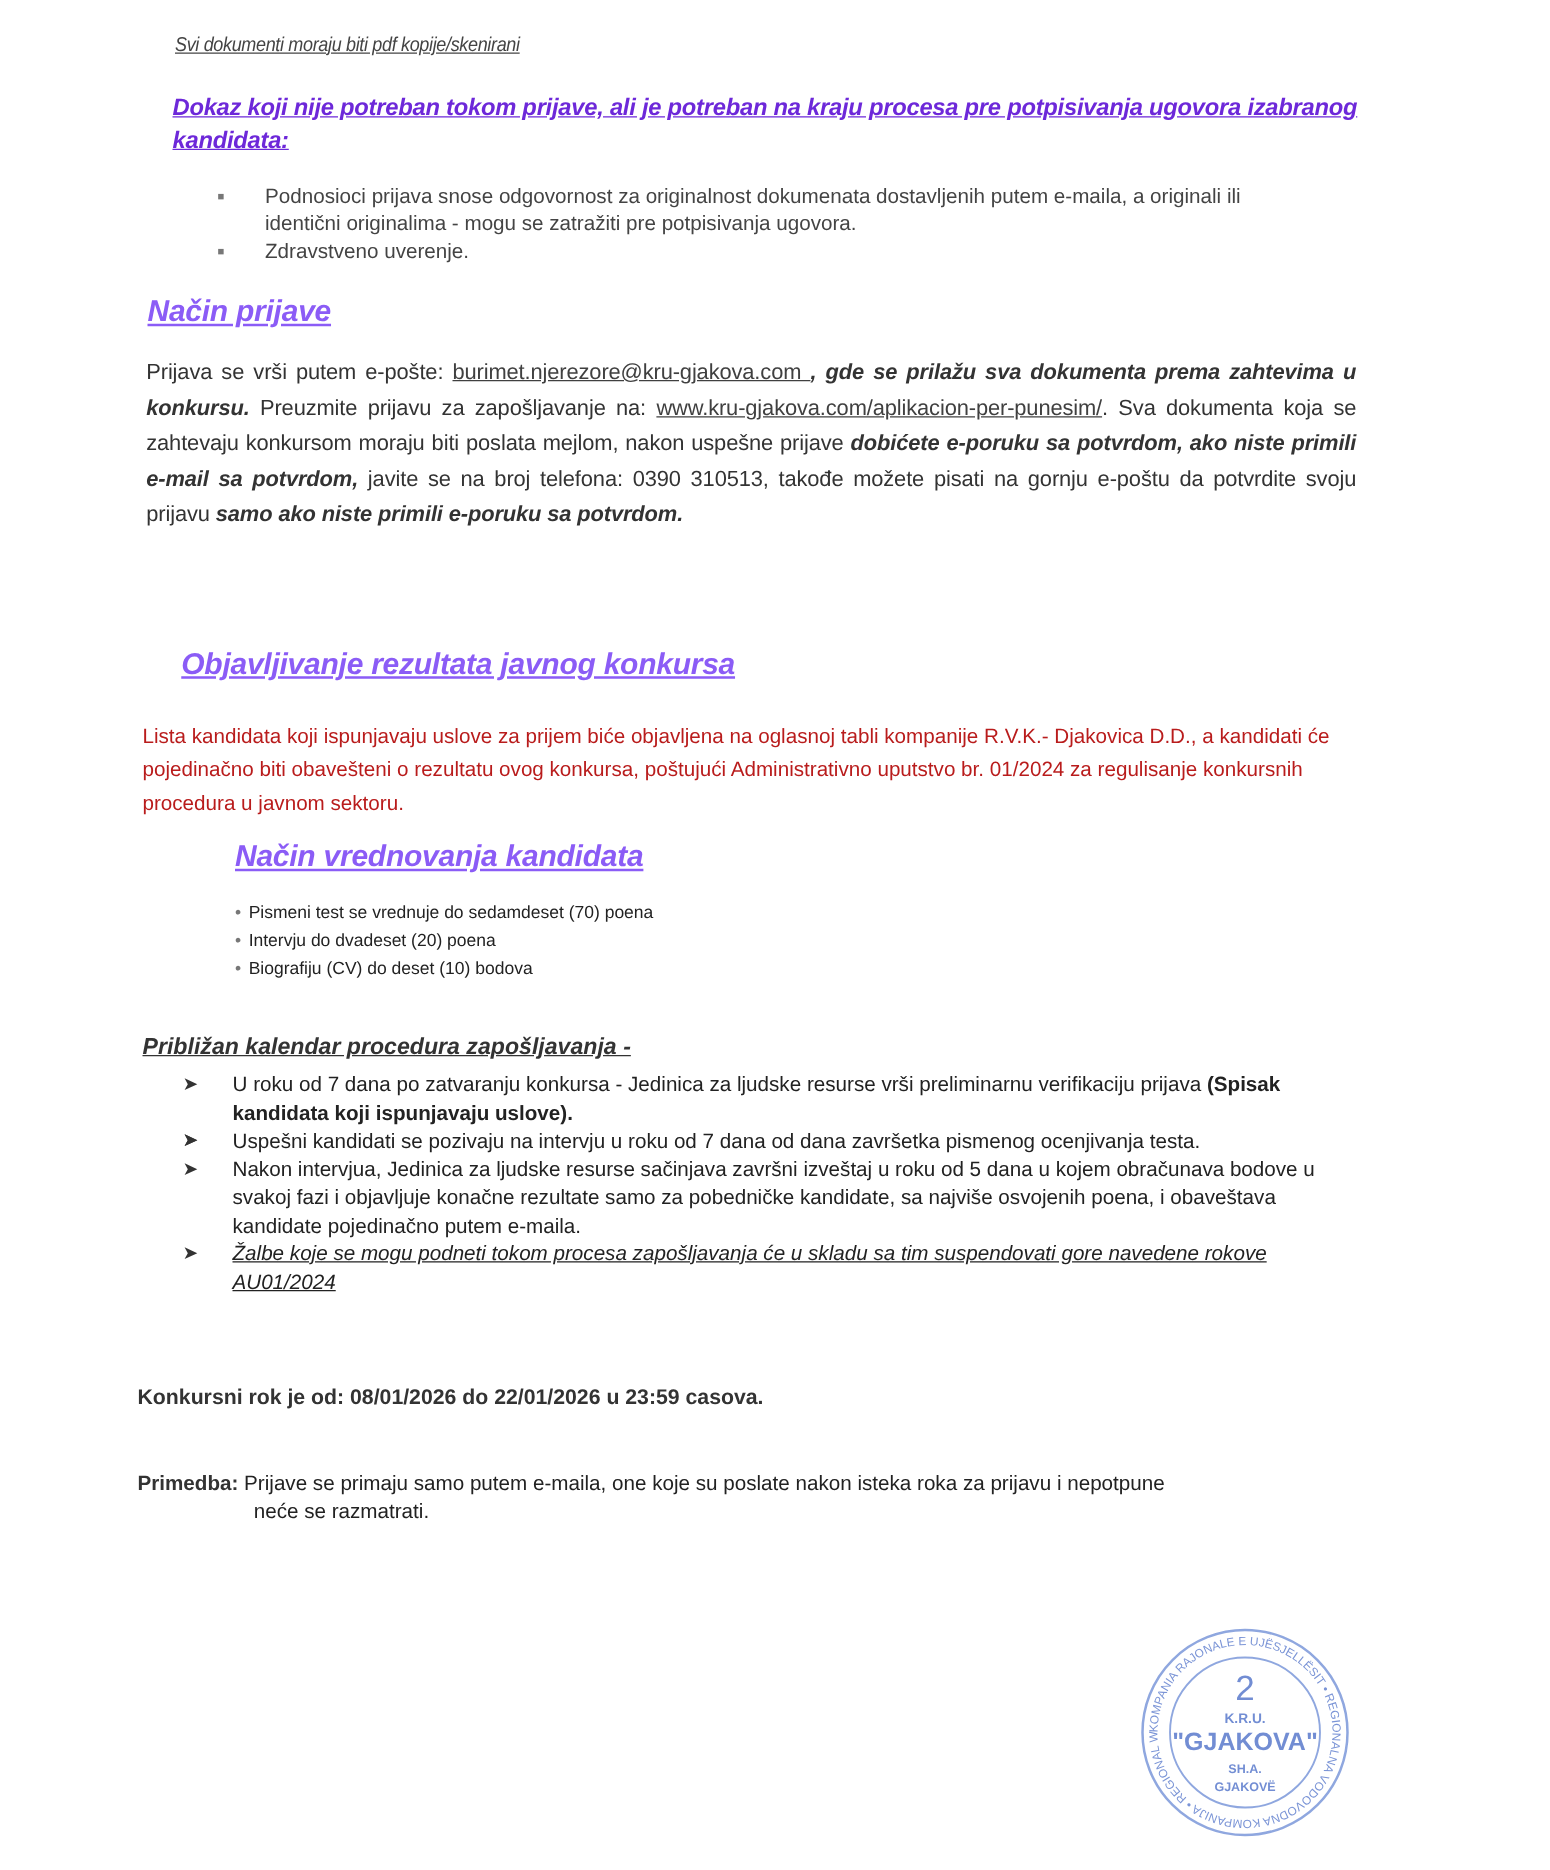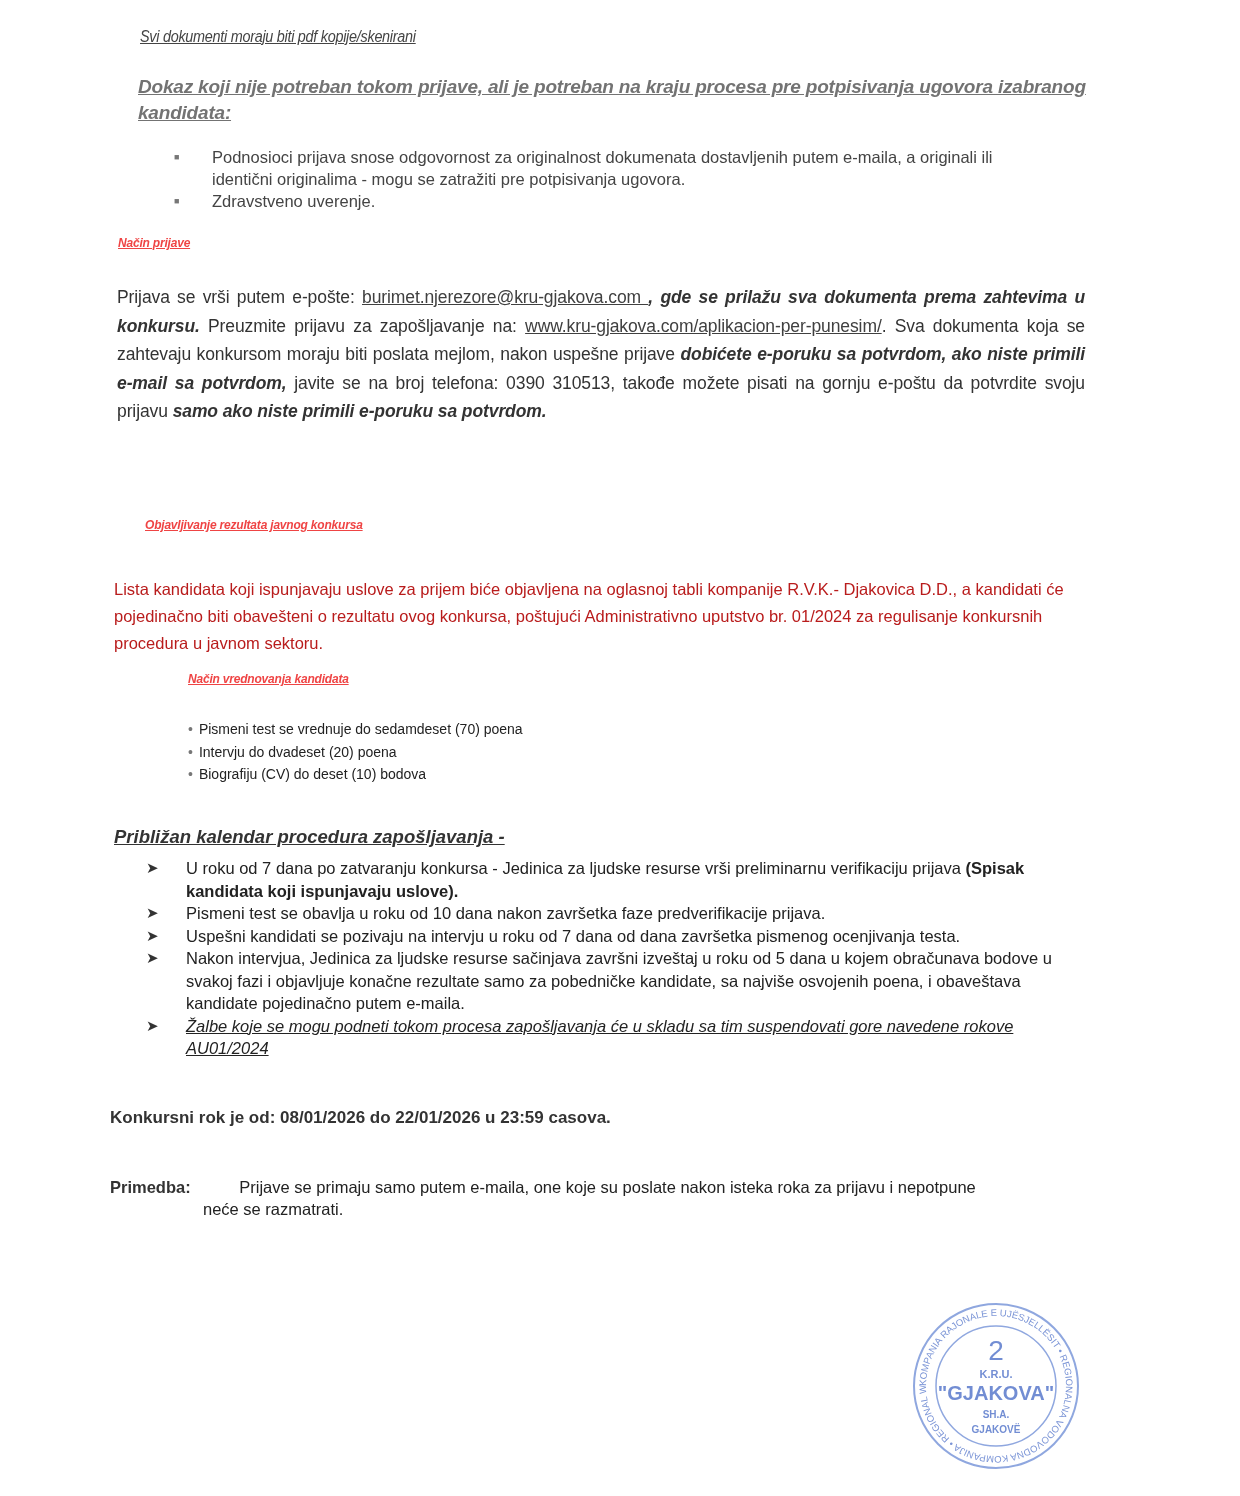--- a/index.html
+++ b/index.html
@@ -7,27 +7,27 @@
     width: 1240px; height: 1496px; position: relative; overflow: hidden;
     font-family: "Liberation Sans", sans-serif; color: #222;
   }
   .abs { position: absolute; }
   .u { text-decoration: underline; }
   .i { font-style: italic; }
   .b { font-weight: bold; }
 
   .top-note { left: 140px; top: 28px; font-size: 16px; font-style: italic; text-decoration: underline; color: #444; letter-spacing: -0.3px; transform: scaleX(0.9); transform-origin: left; }
 
-  .proof-heading { left: 138px; top: 74px; width: 960px; font-size: 19px; font-weight: bold; font-style: italic; text-decoration: underline; color: #737373; line-height: 26px; letter-spacing: -0.2px; }
+  .proof-heading { left: 138px; top: 74px; width: 960px; font-size: 19px; font-weight: bold; font-style: italic; text-decoration: underline; color: #6d28d9; line-height: 26px; letter-spacing: -0.2px; }
 
   .sq-list { left: 170px; top: 146px; width: 880px; margin: 0; padding: 0; list-style: none; font-size: 16.5px; color: #444; line-height: 22px; }
   .sq-list li { position: relative; padding-left: 42px; }
   .sq-list li .bullet { position: absolute; left: 4px; top: 0; font-size: 9px; color: #777; }
 
-  .section-heading { font-size: 12px; font-weight: bold; font-style: italic; text-decoration: underline; color: #ef4444; letter-spacing: -0.2px; }
+  .section-heading { font-size: 24px; font-weight: bold; font-style: italic; text-decoration: underline; color: #8b5cf6; letter-spacing: -0.2px; }
 
   .nacin-heading { left: 118px; top: 236px; }
 
   .apply-par { left: 117px; top: 283px; width: 968px; font-size: 17.5px; line-height: 28.5px; text-align: justify; color: #333; letter-spacing: -0.1px; }
   .apply-par a { color: #404040; }
 
   .results-heading { left: 117px; top: 518px; margin-left: 28px; }
   .results-par { left: 114px; top: 576px; width: 975px; font-size: 16.5px; line-height: 27px; color: #b91c1c; }
 
   .eval-heading { left: 188px; top: 672px; }
@@ -37,21 +37,21 @@
   .cal-heading { left: 114px; top: 810px; font-size: 18.5px; font-weight: bold; font-style: italic; text-decoration: underline; color: #333; margin-top: 16px; }
 
   .cal-list { left: 146px; top: 857px; width: 930px; margin: 0; padding: 0; list-style: none; font-size: 16.5px; line-height: 22.5px; color: #222; }
   .cal-list li { position: relative; padding-left: 40px; }
   .cal-list li .arrow { position: absolute; left: 0; top: 0; color: #333; font-size: 15px; }
 
   .closing { left: 110px; top: 1106px; width: 960px; font-size: 17px; font-weight: bold; line-height: 23px; color: #333; }
 
   .note { left: 110px; top: 1176px; width: 960px; font-size: 16.5px; line-height: 22px; color: #222; }
   .note .label { font-weight: bold; color: #333; }
-  .note .rest { display: inline; margin-left: 44px; }
+  .note .rest { display: inline; }
   .note .indent { display: block; padding-left: 93px; }
 
   .stamp { left: 906px; top: 1300px; width: 180px; height: 172px; }
 </style>
 </head>
 <body>
 
 <div class="abs top-note">Svi dokumenti moraju biti pdf kopije/skenirani</div>
 
 <div class="abs proof-heading">Dokaz koji nije potreban tokom prijave, ali je potreban na kraju procesa pre potpisivanja ugovora izabranog kandidata:</div>
@@ -84,21 +84,20 @@
 </ul>
 
 <div class="abs cal-heading">Približan kalendar procedura zapošljavanja -</div>
 <ul class="abs cal-list">
   <li>
     <span class="arrow">➤</span>
     <span>U roku od 7 dana po zatvaranju konkursa - Jedinica za ljudske resurse vrši preliminarnu verifikaciju prijava </span><span class="b">(Spisak kandidata koji ispunjavaju uslove).</span>
   </li>
   <li>
     <span class="arrow">➤</span>
-    <span>Pismeni test se obavlja u roku od 10 dana nakon završetka faze predverifikacije prijava.</span>
   </li>
   <li>
     <span class="arrow">➤</span>
     <span>Uspešni kandidati se pozivaju na intervju u roku od 7 dana od dana završetka pismenog ocenjivanja testa.</span>
   </li>
   <li>
     <span class="arrow">➤</span>
     <span>Nakon intervjua, Jedinica za ljudske resurse sačinjava završni izveštaj u roku od 5 dana u kojem obračunava bodove u svakoj fazi i objavljuje konačne rezultate samo za pobedničke kandidate, sa najviše osvojenih poena, i obaveštava kandidate pojedinačno putem e-maila.</span>
   </li>
   <li>

